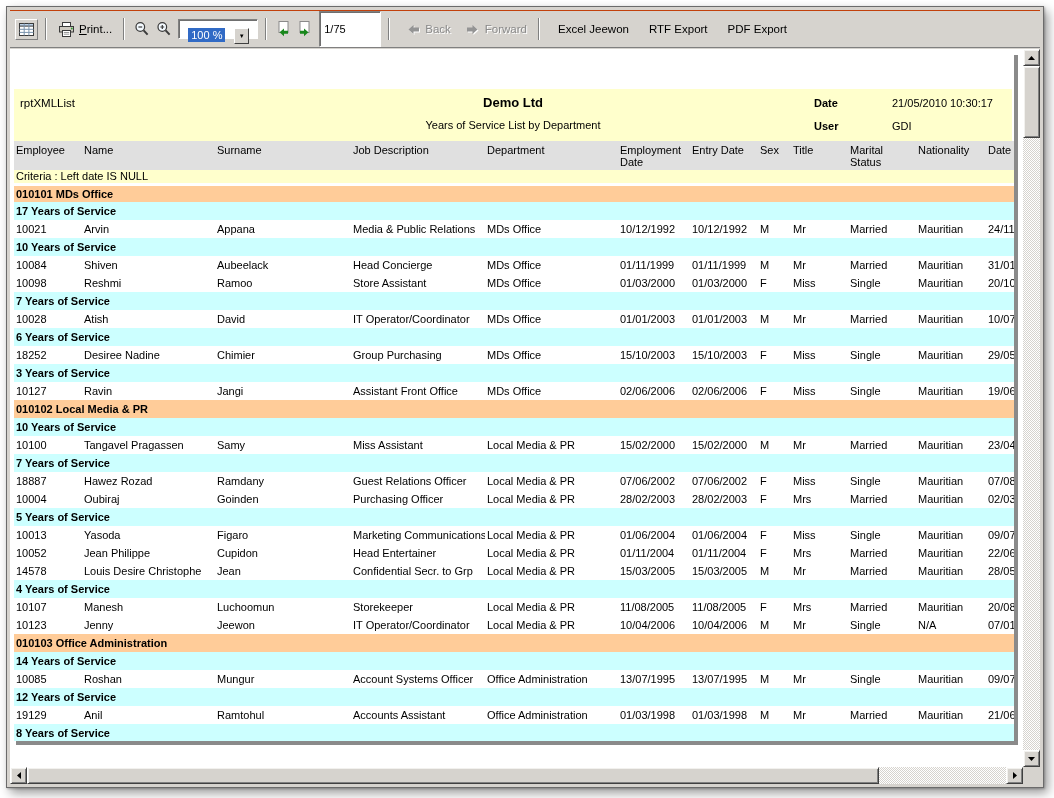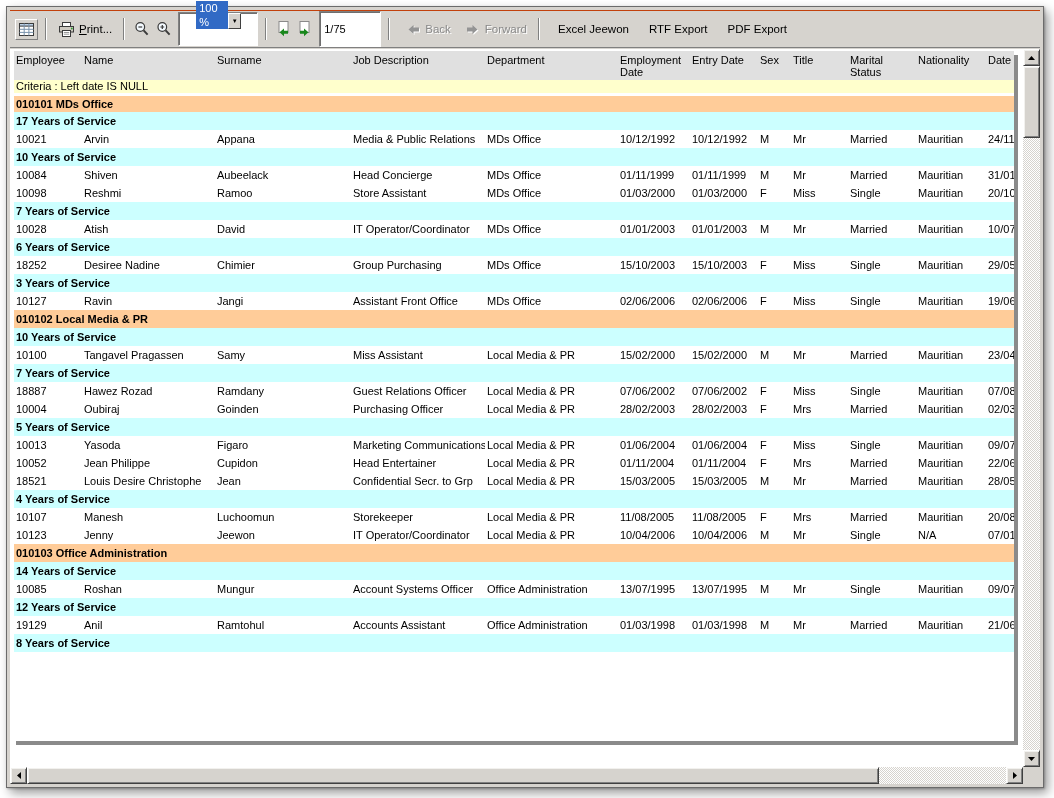--- a/index.html
+++ b/index.html
@@ -26,22 +26,22 @@
   .tb-btn { display:flex; align-items:center; gap:4px; padding:2px 4px; font-size:11.5px; color:#000; }
   .tb-btn.framed { background:#d6d3ce; border:1px solid; border-color:#fff #808080 #808080 #fff; padding:3px; }
   .tb-btn.iconbtn { padding:2px 2px; }
   .tb-btn.disabled { color:#8a8a8a; text-shadow:1px 1px 0 #fff; margin-left:4px; }
   .tb-btn.export { margin-left:4px; padding:2px 7px; }
   .tb-label { white-space:nowrap; }
   .accel { display:inline-block; }
   .accel::first-letter { text-decoration:underline; }
   .tb-sep { width:0; height:22px; border-left:1px solid #808080; border-right:1px solid #fff; margin:0 5px; }
 
-  .combo { display:flex; align-items:flex-end; width:80px; height:20px; background:#fff; margin-left:2px;
-    border:1px solid; border-color:#808080 #fff #fff #808080; box-shadow:inset 1px 1px 0 #6f6f6f; padding:16px; }
+  .combo { display:flex; align-items:flex-start; width:80px; height:20px; background:#fff; margin-left:2px;
+    border:1px solid; border-color:#808080 #fff #fff #808080; box-shadow:inset 1px 1px 0 #6f6f6f; padding:8px; }
   .combo-value { background:var(--selection-bg,#316ac5); color:#fff; font-size:11px; line-height:14px; padding:0 3px; margin-left:1px; }
   .combo-spacer { flex:1; }
   .combo-btn { width:15px; height:16px; background:#d6d3ce; border:1px solid; border-color:#fff #404040 #404040 #fff;
     display:flex; align-items:center; justify-content:center; padding:0; }
   .combo-arrow { font-size:6px; line-height:6px; color:#000; }
 
   .page-field { width:62px; height:36px; background:#fff; border:1px solid; border-color:#808080 #fff #fff #808080;
     box-shadow:inset 1px 1px 0 #6f6f6f; font-family:inherit; font-size:11px; padding:12px 4px; margin-left:3px; outline:none; }
 
   
@@ -167,20 +167,29 @@
     <button class="tb-btn export">
       <span class="tb-label">RTF Export</span>
     </button>
     <button class="tb-btn export">
       <span class="tb-label">PDF Export</span>
     </button>
   </div>
 
   <div class="viewer">
     <div class="page">
+      <div class="band">
+        <span class="r-name">rptXMLList</span>
+        <span class="r-company">Demo Ltd</span>
+        <span class="r-datelabel">Date</span>
+        <span class="r-datevalue">21/05/2010 10:30:17</span>
+        <span class="r-subtitle">Years of Service List by Department</span>
+        <span class="r-userlabel">User</span>
+        <span class="r-uservalue">GDI</span>
+      </div>
       <table class="rtable">
         <colgroup>
             <col style="width: 68px;">
             <col style="width: 133px;">
             <col style="width: 136px;">
             <col style="width: 134px;">
             <col style="width: 133px;">
             <col style="width: 72px;">
             <col style="width: 68px;">
             <col style="width: 33px;">
@@ -387,21 +396,21 @@
               <td>Local Media &amp; PR</td>
               <td>01/11/2004</td>
               <td>01/11/2004</td>
               <td>F</td>
               <td>Mrs</td>
               <td>Married</td>
               <td>Mauritian</td>
               <td>22/06</td>
             </tr>
             <tr class="row-data">
-              <td>18521</td>
+              <td>14578</td>
               <td>Louis Desire Christophe</td>
               <td>Jean</td>
               <td>Confidential Secr. to Grp</td>
               <td>Local Media &amp; PR</td>
               <td>15/03/2005</td>
               <td>15/03/2005</td>
               <td>M</td>
               <td>Mr</td>
               <td>Married</td>
               <td>Mauritian</td>

